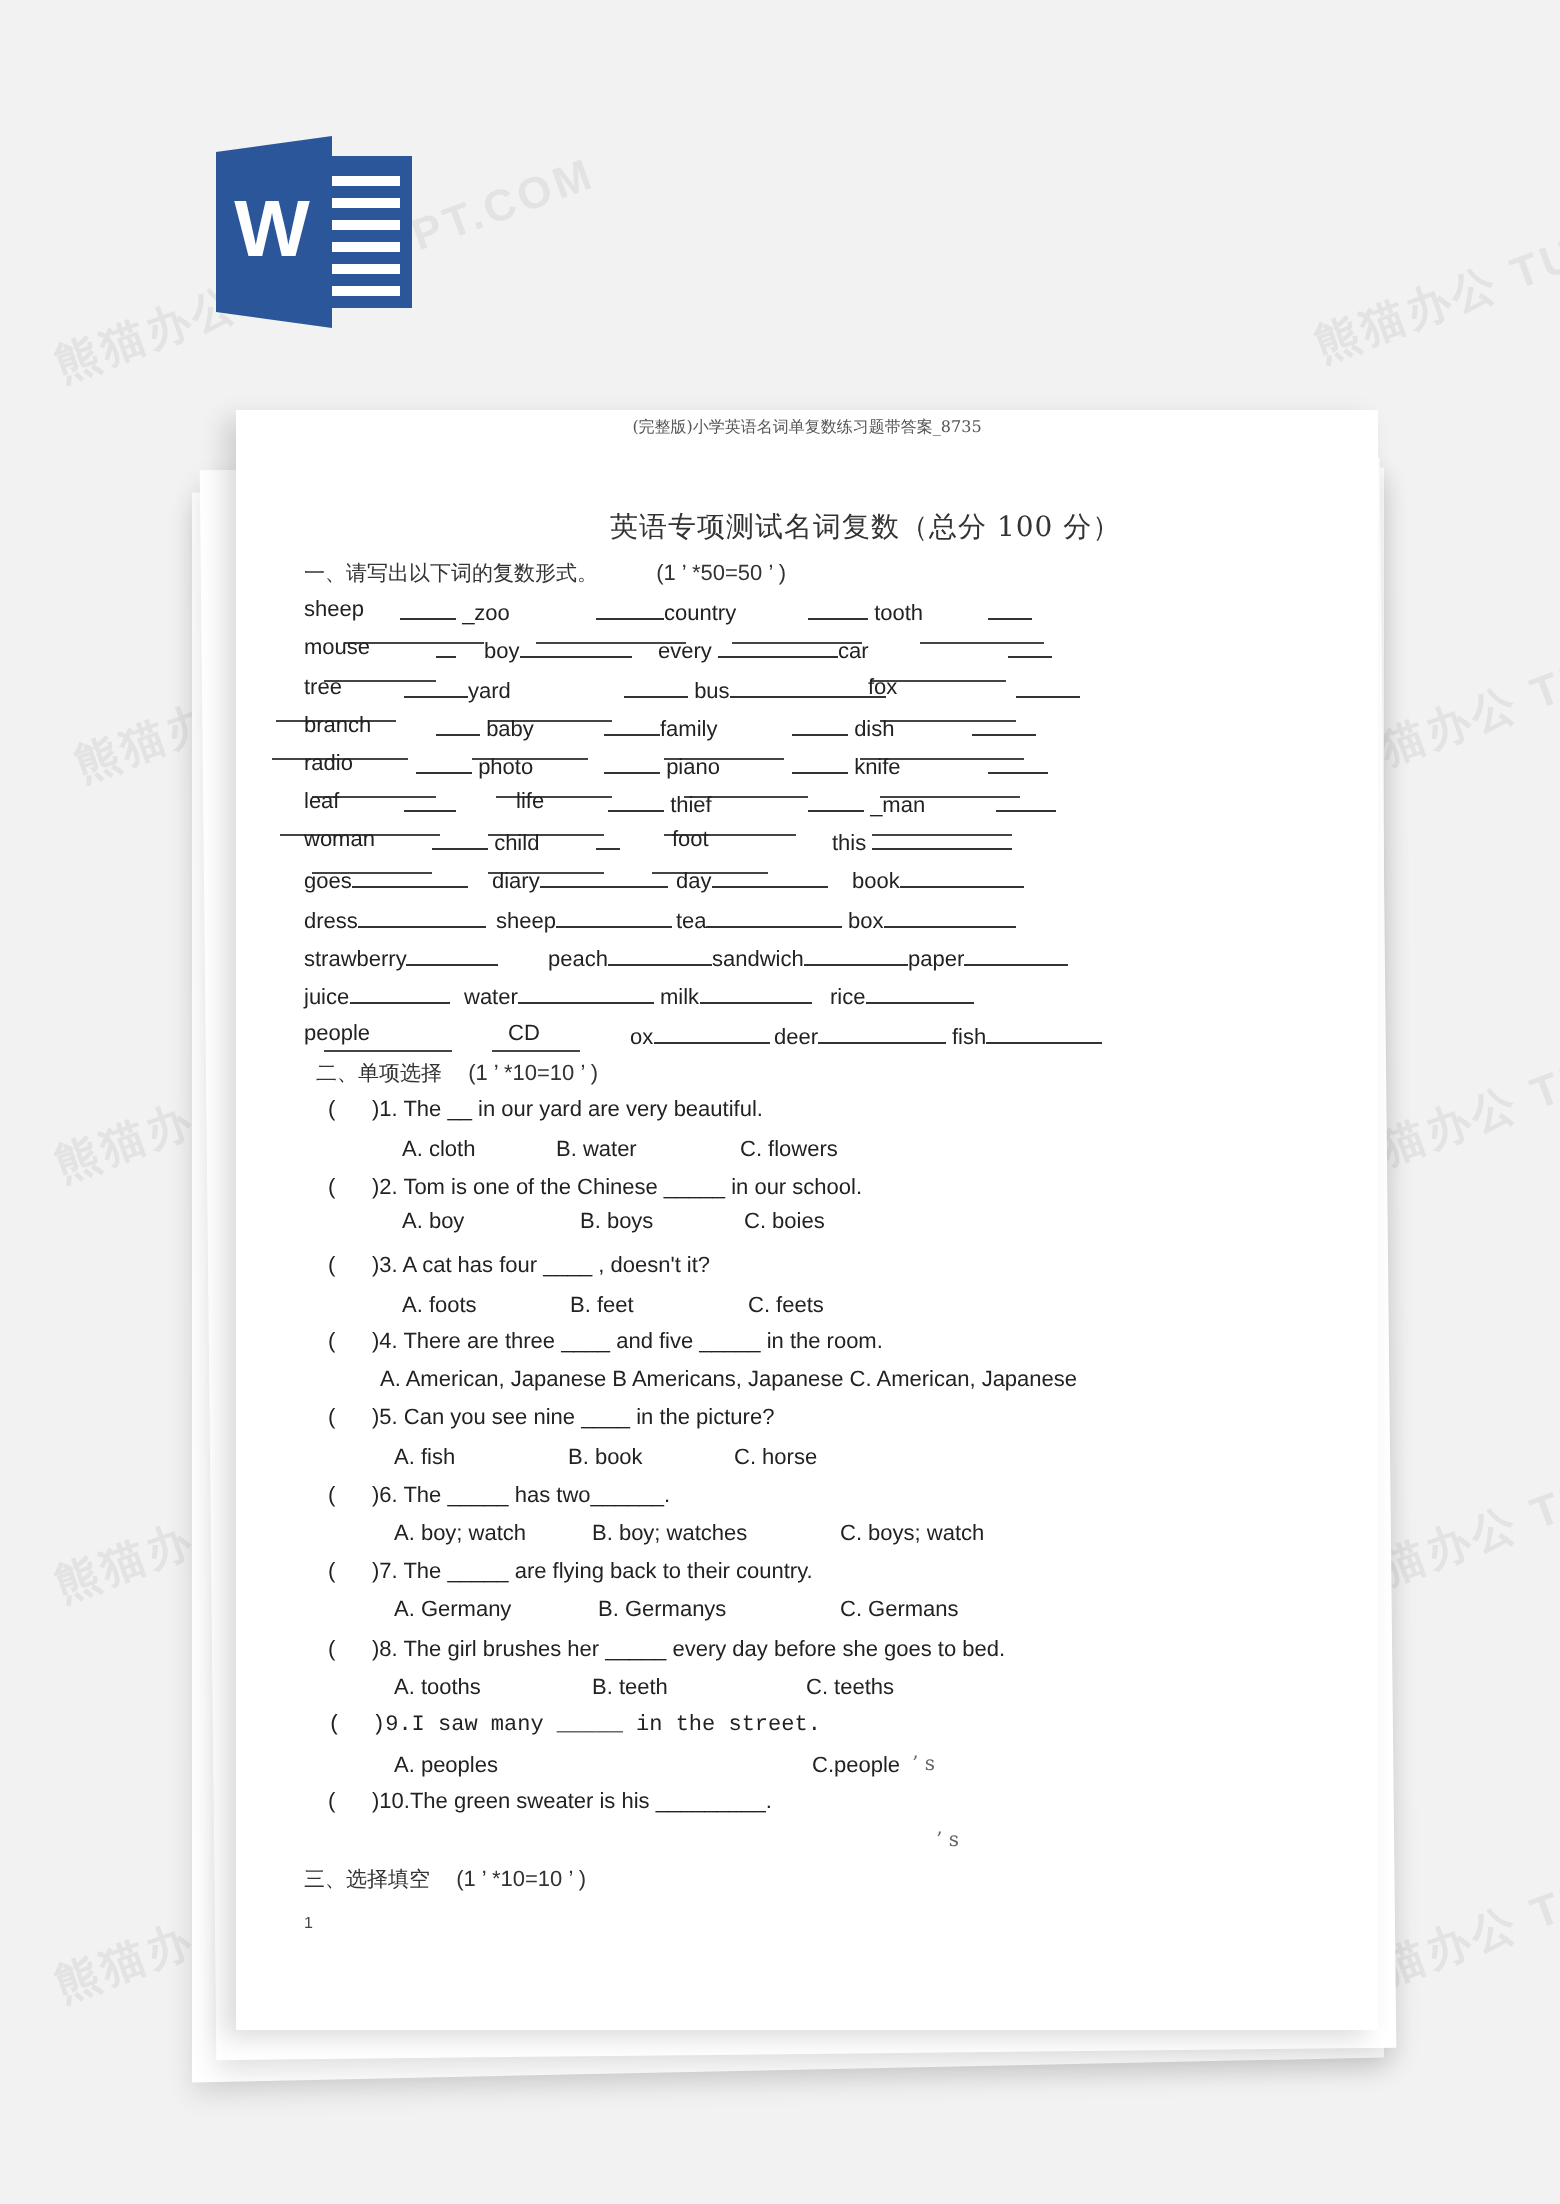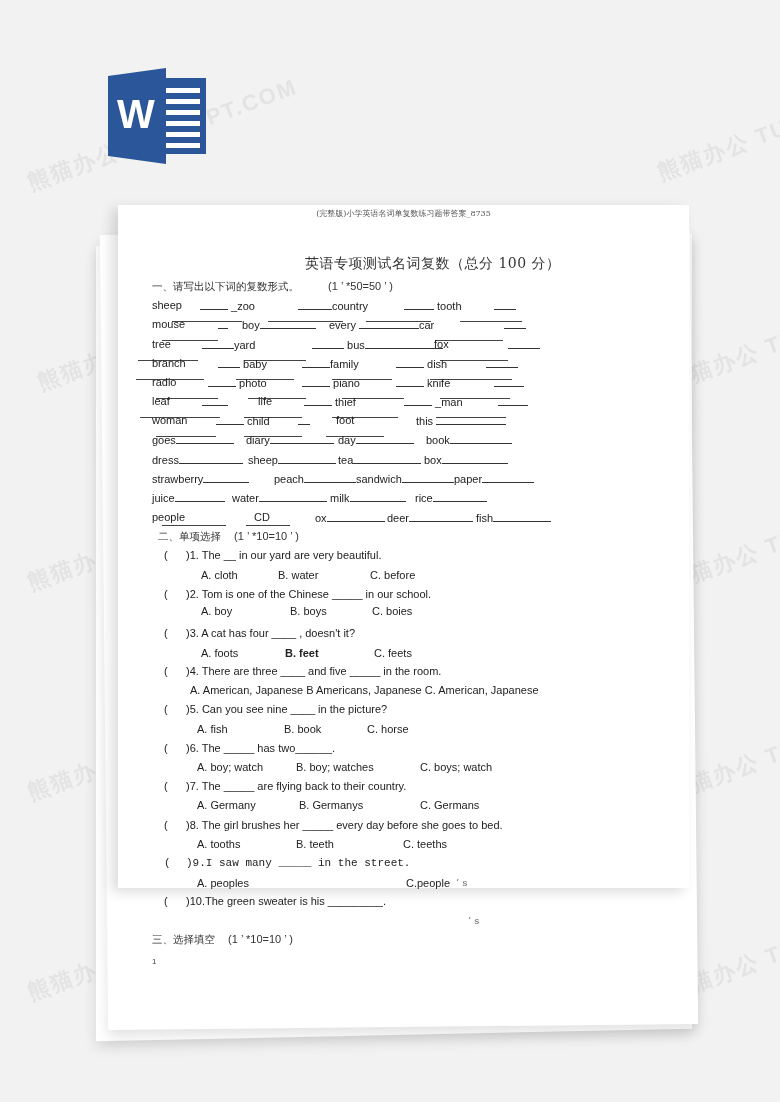--- a/index.html
+++ b/index.html
@@ -32,21 +32,21 @@
     line-height: 50px;
     letter-spacing: -1px;
   }
   .paper-back {
     position: absolute; background: #fff;
     box-shadow: 0 6px 14px rgba(0,0,0,0.12);
   }
   .paper-back.b1 { left: 96px; top: 240px; width: 596px; height: 795px; transform: skewY(-1.2deg); }
   .paper-back.b2 { left: 104px; top: 232px; width: 590px; height: 795px; transform: rotate(-0.6deg); }
   .page {
-    position: absolute; left: 118px; top: 205px; width: 571px; height: 683px;
+    position: absolute; left: 118px; top: 205px; width: 571px; height: 810px;
     background: #fff;
     box-shadow: -6px 4px 12px rgba(0,0,0,0.14);
   }
   .page-header {
     position: absolute; top: 3px; left: 0; width: 100%; text-align: center;
     font-family: "DejaVu Serif", serif; font-size: 8px; color: #555;
   }
   .doc-title {
     position: absolute; top: 50px; left: 187px;
     font-family: "DejaVu Serif", serif; font-size: 14px; color: #333;
@@ -232,30 +232,30 @@
   <div class="under" style="left:128px;top:320px;width:44px;"></div>
 
   <div class="sec" style="left:40px;top:325px;">
     <span class="cn">二、单项选择</span>
     <span style="margin-left:10px;">(1 ’ *10=10 ’ )</span>
   </div>
 
   <div class="q" style="top:344px;"><span class="paren">(</span><span>)1. The __ in our yard are very beautiful.</span></div>
   <div class="opt" style="left:83px;top:364px;">A. cloth</div>
   <div class="opt" style="left:160px;top:364px;">B. water</div>
-  <div class="opt" style="left:252px;top:364px;">C. before</div>
+  <div class="opt" style="left:252px;top:364px;">C. flowers</div>
 
   <div class="q" style="top:383px;"><span class="paren">(</span><span>)2. Tom is one of the Chinese _____ in our school.</span></div>
   <div class="opt" style="left:83px;top:400px;">A. boy</div>
   <div class="opt" style="left:172px;top:400px;">B. boys</div>
   <div class="opt" style="left:254px;top:400px;">C. boies</div>
 
   <div class="q" style="top:422px;"><span class="paren">(</span><span>)3. A cat has four ____ , doesn't it?</span></div>
   <div class="opt" style="left:83px;top:442px;">A. foots</div>
-  <div class="opt" style="left:167px;top:442px;font-weight:bold;">B. feet</div>
+  <div class="opt" style="left:167px;top:442px;">B. feet</div>
   <div class="opt" style="left:256px;top:442px;">C. feets</div>
 
   <div class="q" style="top:460px;"><span class="paren">(</span><span>)4. There are three ____ and five _____ in the room.</span></div>
   <div class="opt" style="left:72px;top:479px;">A. American, Japanese B Americans, Japanese C. American, Japanese</div>
 
   <div class="q" style="top:498px;"><span class="paren">(</span><span>)5. Can you see nine ____ in the picture?</span></div>
   <div class="opt" style="left:79px;top:518px;">A. fish</div>
   <div class="opt" style="left:166px;top:518px;">B. book</div>
   <div class="opt" style="left:249px;top:518px;">C. horse</div>
 

